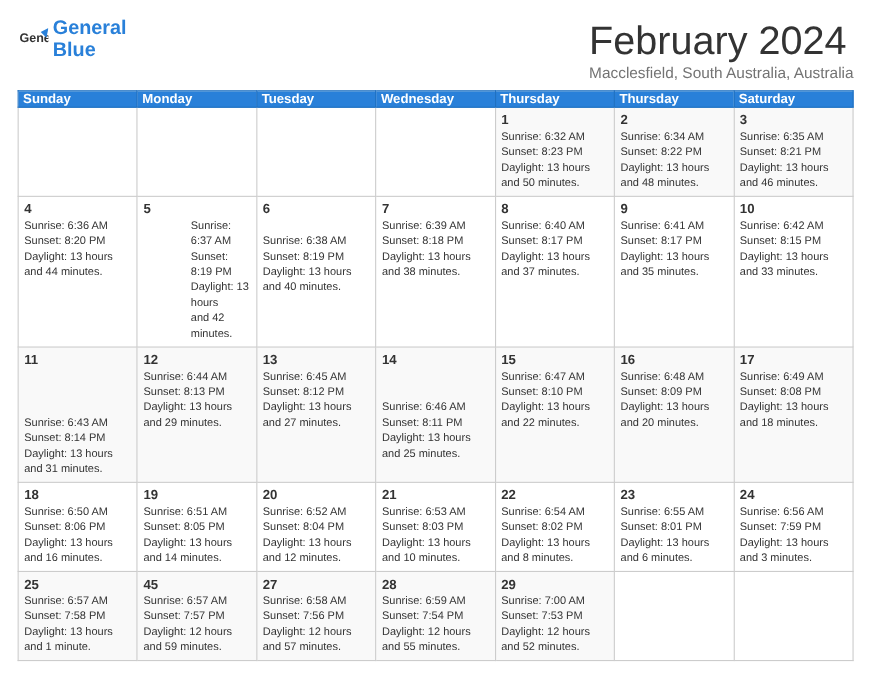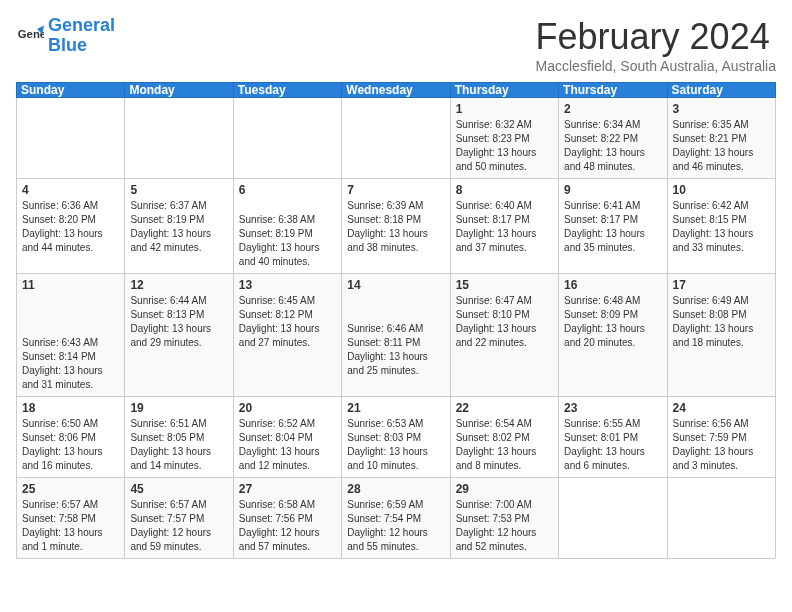--- a/index.html
+++ b/index.html
@@ -151,21 +151,21 @@
       <tr>
         <td>
           <span class="day-num">4</span>
           <div class="day-info" style="white-space: pre-line;">Sunrise: 6:36 AM
 Sunset: 8:20 PM
 Daylight: 13 hours
 and 44 minutes.</div>
         </td>
         <td>
           <span class="day-num">5</span>
-          <div class="day-info" style="white-space: pre-line;">Sunrise: 6:37 AM
+          <div class="day-info" style="white-space: pre-line; margin-left: 43px;">Sunrise: 6:37 AM
 Sunset: 8:19 PM
 Daylight: 13 hours
 and 42 minutes.</div>
         </td>
         <td>
           <span class="day-num">6</span>
           <div class="day-info" style="white-space: pre-line; margin-top: 16px;">Sunrise: 6:38 AM
 Sunset: 8:19 PM
 Daylight: 13 hours
 and 40 minutes.</div>

